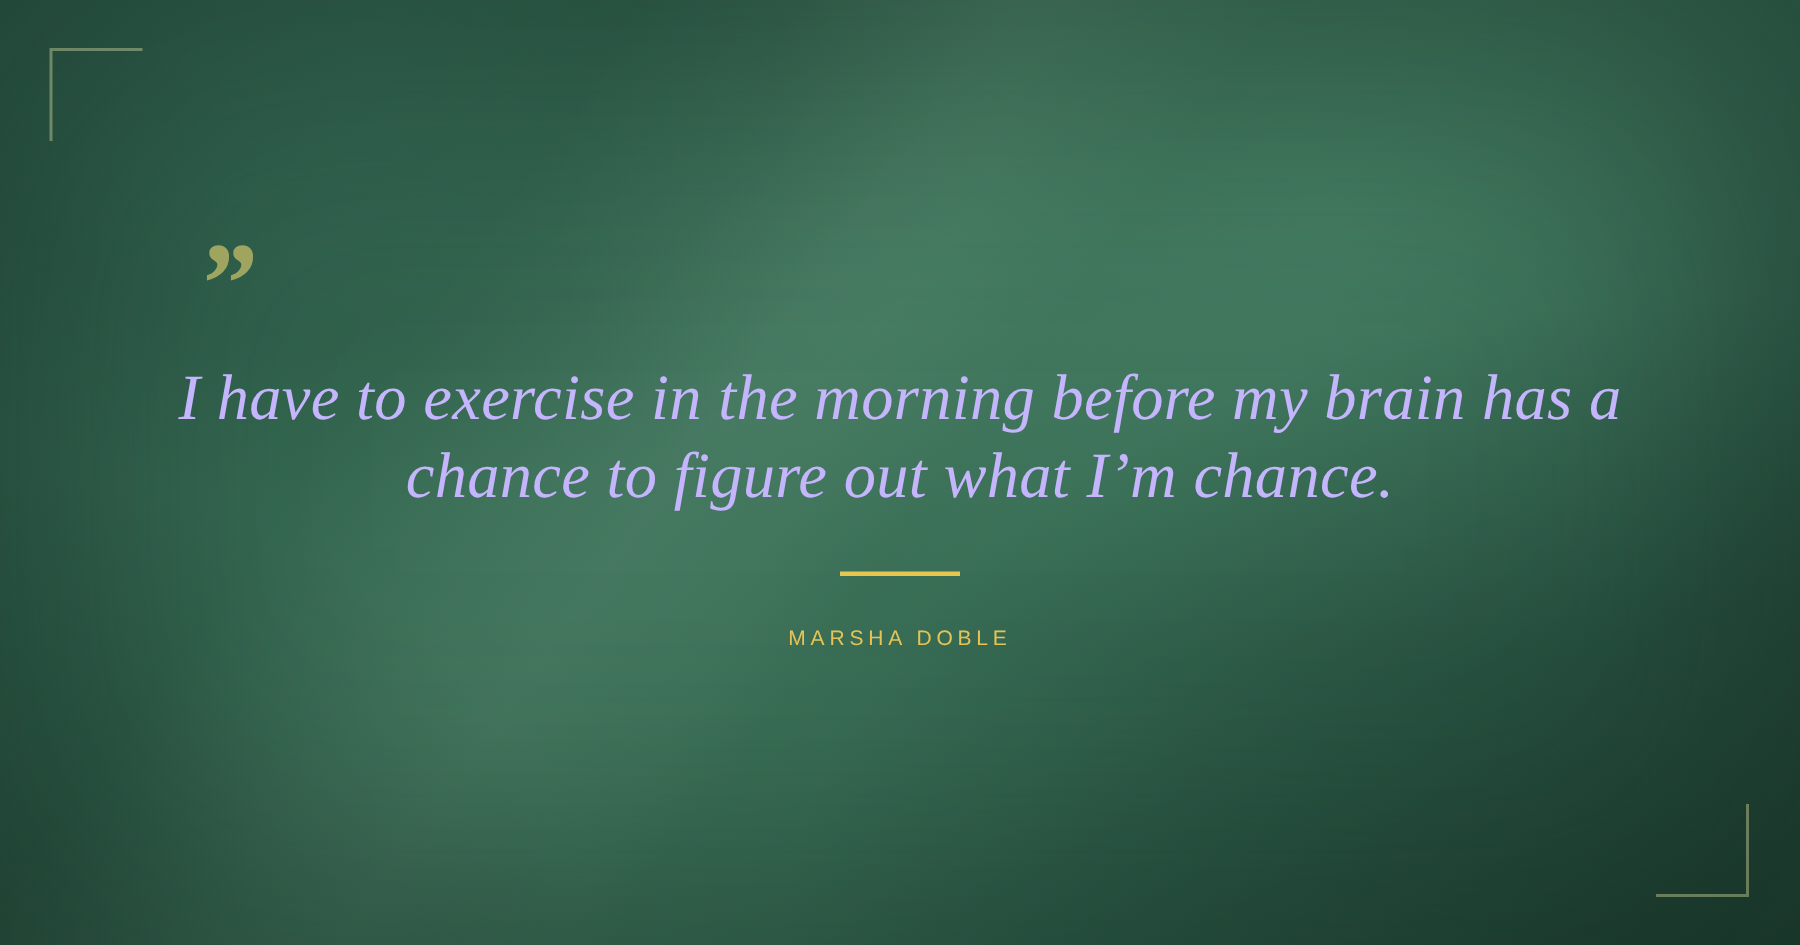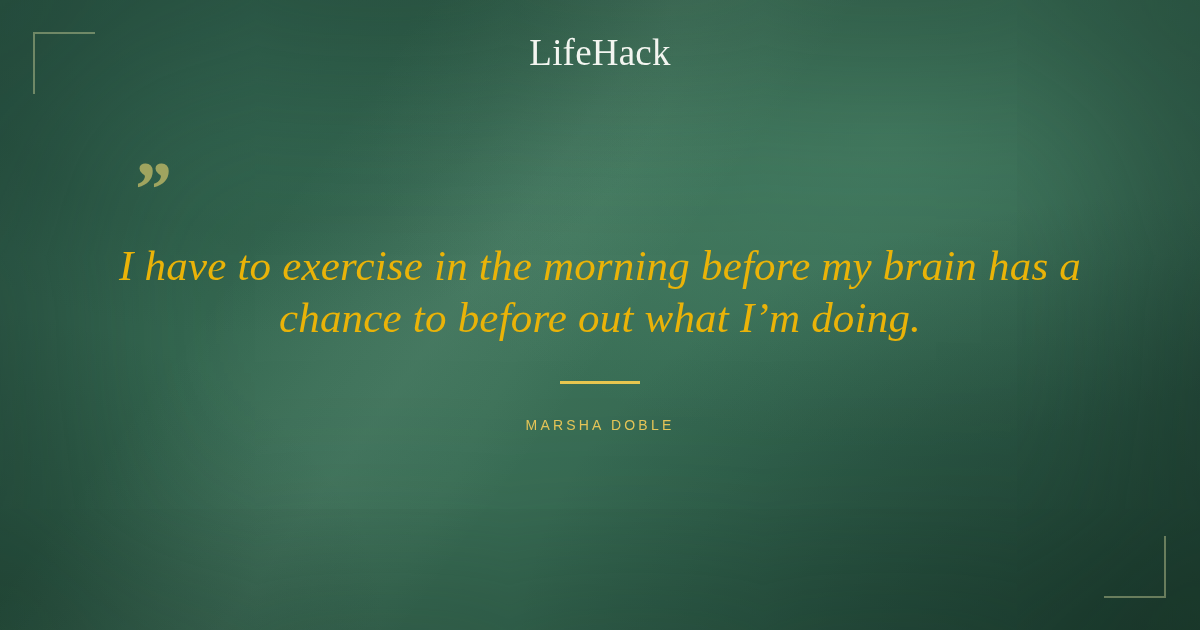--- a/index.html
+++ b/index.html
@@ -134,21 +134,21 @@
     right: 100px;
     top: 240px;
     text-align: center;
   }
   .quote-text {
     margin: 0;
     font-family: "Liberation Serif", "DejaVu Serif", serif;
     font-style: italic;
     font-size: 43px;
     line-height: 52px;
-    color: #eab308;
+    color: #c4b5fd;
     letter-spacing: 0.2px;
   }
 
   .divider {
     position: absolute;
     left: 50%;
     top: 381px;
     transform: translateX(-50%);
     width: 80px;
     height: 3px;
@@ -178,26 +178,25 @@
   <div class="bg-glow-a"></div>
   <div class="bg-glow-b"></div>
   <div class="bg-shade-br"></div>
   <div class="bg-shade-bl"></div>
   <div class="bg-streak"></div>
   <div class="bg-vignette"></div>
 
   <div class="corner corner-tl"></div>
   <div class="corner corner-br"></div>
 
-  <div class="brand">LifeHack</div>
 
   <div class="quote-mark">”</div>
 
   <div class="quote-block">
     <p class="quote-text">I have to exercise in the morning before my brain has a</p>
-    <p class="quote-text">chance to before out what I’m doing.</p>
+    <p class="quote-text">chance to figure out what I’m chance.</p>
   </div>
 
   <div class="divider"></div>
 
   <div class="attribution">MARSHA DOBLE</div>
 
 </div>
 
 </body></html>

